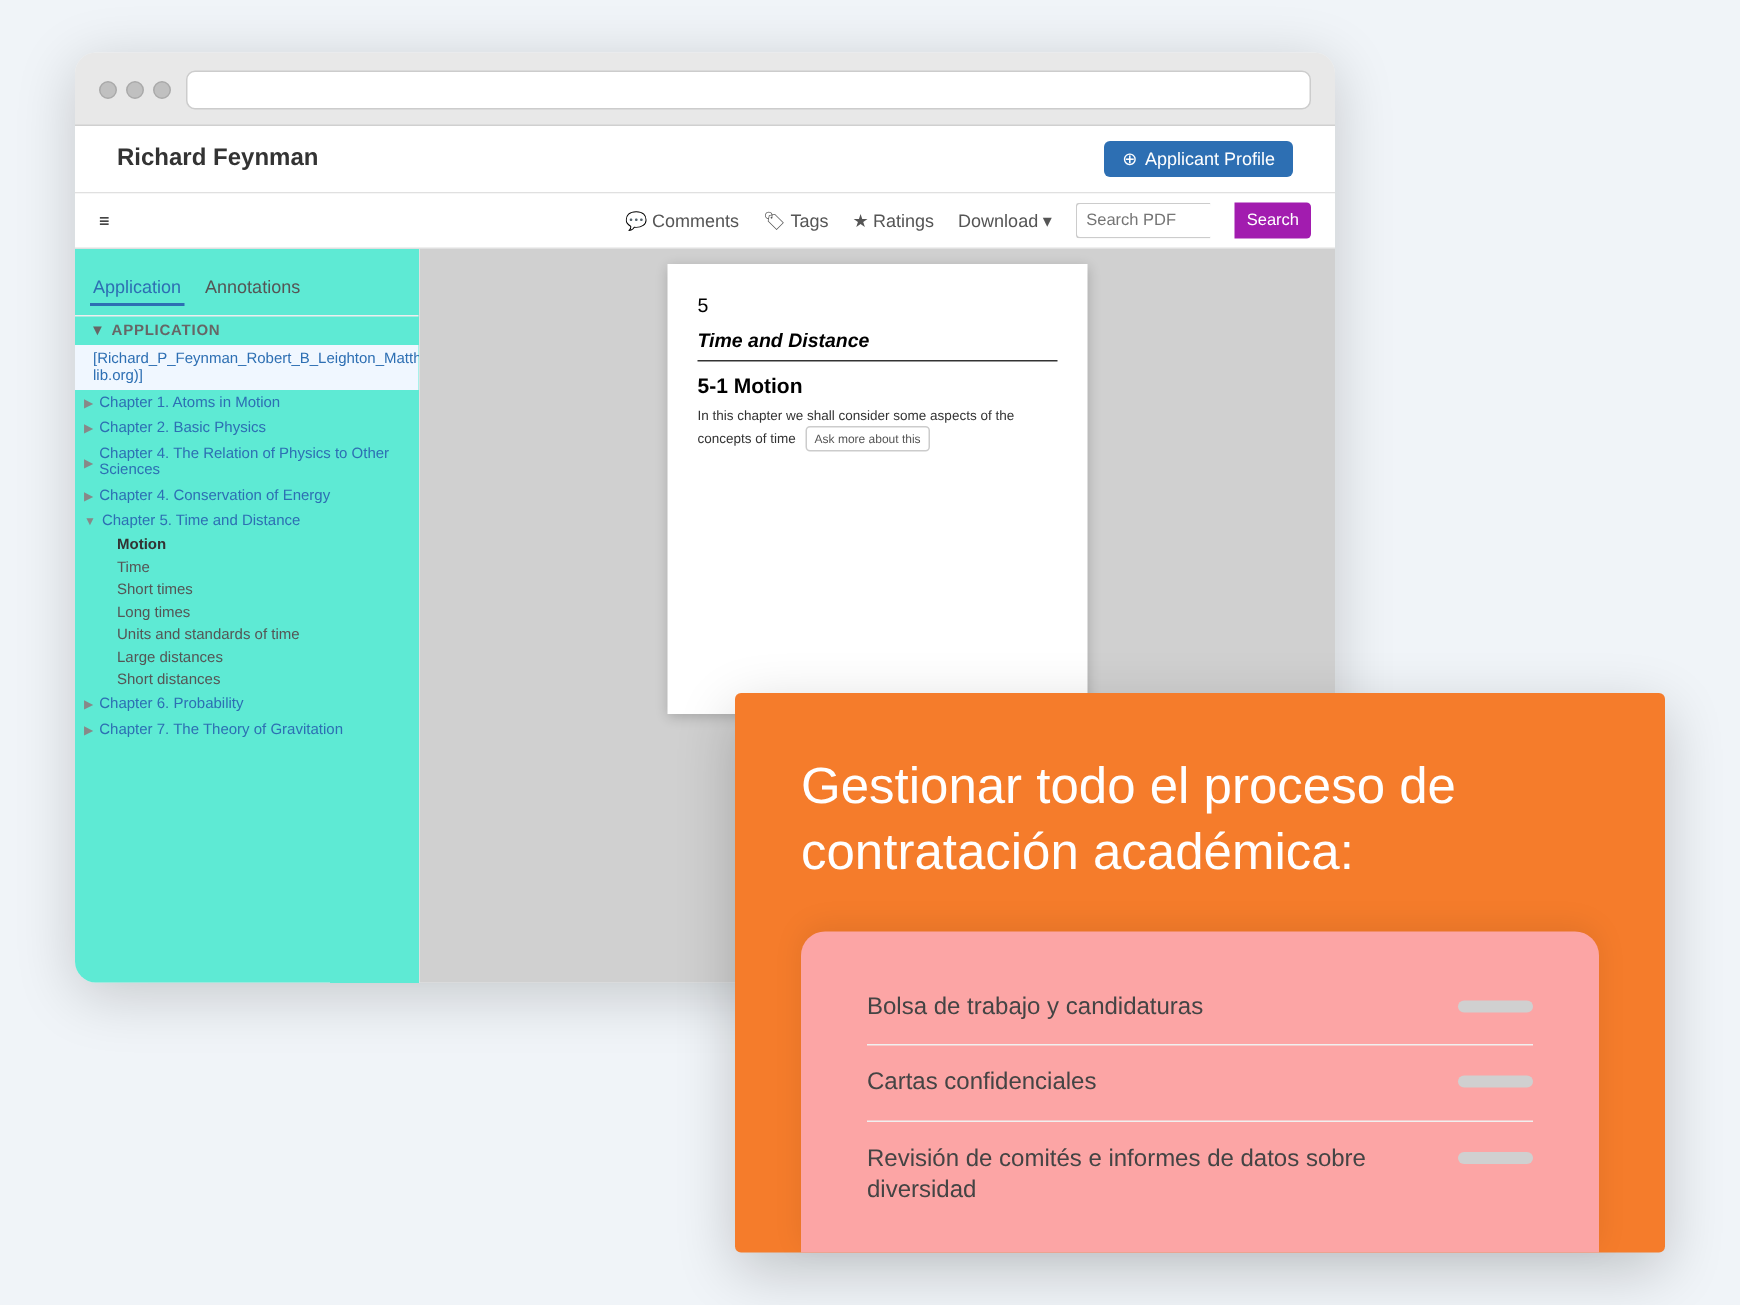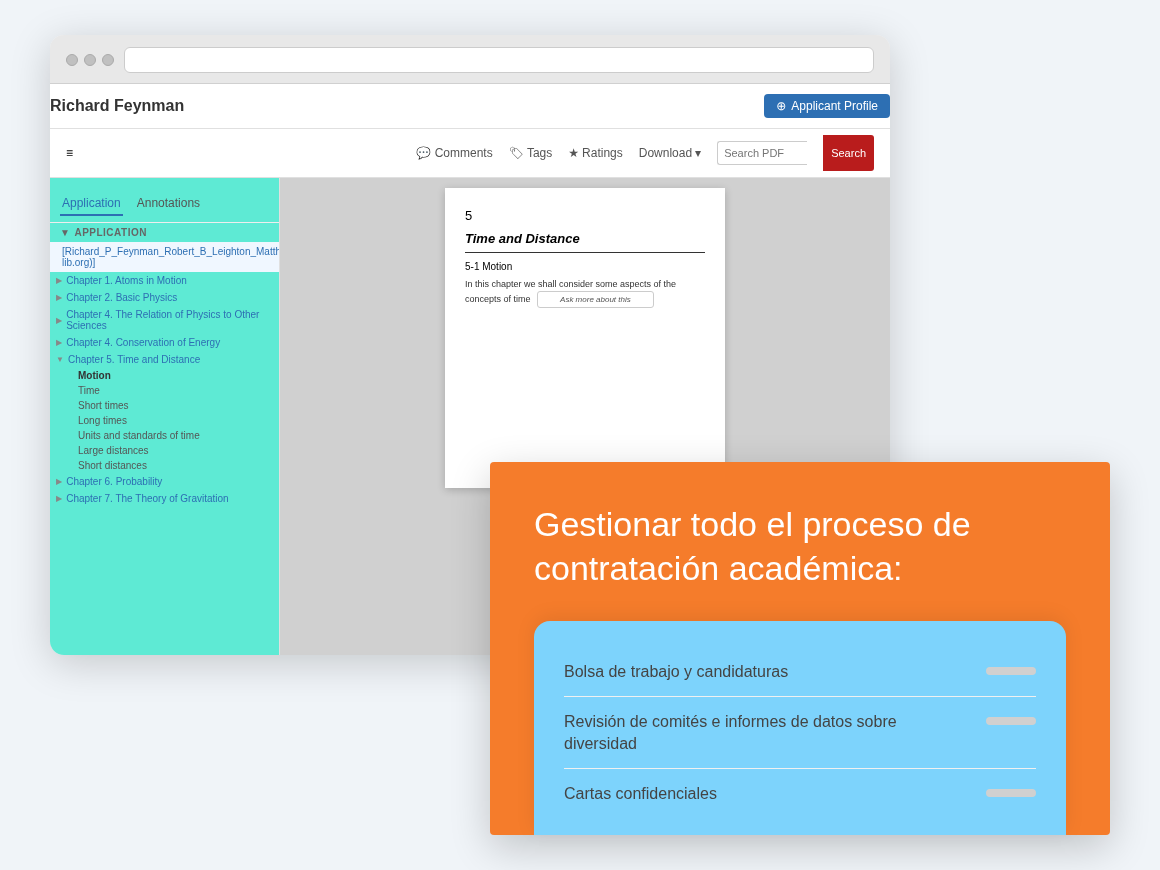--- a/index.html
+++ b/index.html
@@ -60,21 +60,21 @@
       flex: 1;
       background: white;
       border-radius: 6px;
       height: 26px;
       border: 1px solid #ccc;
     }
 
     
     .app-header {
       background: white;
-      padding: 10px 0;
+      padding: 10px 28px;
       display: flex;
       align-items: center;
       justify-content: space-between;
       border-bottom: 1px solid #e0e0e0;
     }
 
     .app-title {
       font-size: 16px;
       font-weight: 600;
       color: #333;
@@ -127,26 +127,26 @@
       border-right: none;
       padding: 3px 6px;
       font-size: 11px;
       width: 90px;
       height: 24px;
       border-radius: 3px 0 0 3px;
       outline: none;
     }
 
     .search-btn {
-      background: #b91c1c;
+      background: #a21caf;
       color: white;
       border: none;
       padding: 3px 8px;
       font-size: 11px;
-      height: 36px;
+      height: 24px;
       border-radius: 0 3px 3px 0;
       cursor: pointer;
     }
 
     .tab {
       font-size: 12px;
       color: #555;
       padding: 4px 2px;
       cursor: pointer;
     }
@@ -249,42 +249,41 @@
       margin-bottom: 6px;
     }
 
     .pdf-divider {
       border: none;
       border-top: 1px solid #333;
       margin-bottom: 8px;
     }
 
     .pdf-section-title {
-      font-size: 10px;
-      font-weight: 400;
+      font-size: 14px;
+      font-weight: 700;
       margin-bottom: 6px;
     }
 
     .pdf-text {
       font-size: 9px;
       line-height: 1.4;
       color: #333;
     }
 
     .ask-more-btn {
       display: inline-block;
       background: white;
       border: 1px solid #ccc;
       border-radius: 3px;
-      padding: 2px 22px;
+      padding: 2px 5px;
       font-size: 8px;
       color: #555;
       cursor: pointer;
       margin-left: 4px;
-      font-style: italic;
     }
 
     
     .app-layout {
       display: flex;
       flex-direction: column;
       height: 100%;
     }
 
     .main-content {
@@ -308,23 +307,23 @@
     .orange-card-title {
       font-size: 34px;
       font-weight: 400;
       color: white;
       line-height: 1.3;
       margin-bottom: 30px;
     }
 
     
     .white-card {
-      background: #7dd3fc;
+      background: #fca5a5;
       border-radius: 16px 16px 0 0;
-      padding: 26px 30px 30px;
+      padding: 26px 44px 30px;
       box-shadow: 0 -4px 20px rgba(0,0,0,0.08);
     }
 
     .feature-row {
       display: flex;
       align-items: flex-start;
       justify-content: space-between;
       padding: 14px 0;
       border-bottom: 1px solid #f0f0f0;
     }
@@ -456,23 +455,23 @@
 
   <div class="orange-card">
     <div class="orange-card-title">Gestionar todo el proceso de contratación académica:</div>
 
     <div class="white-card">
       <div class="feature-row">
         <span class="feature-text">Bolsa de trabajo y candidaturas</span>
         <div class="feature-bar"></div>
       </div>
       <div class="feature-row">
+        <span class="feature-text">Cartas confidenciales</span>
+        <div class="feature-bar"></div>
+      </div>
+      <div class="feature-row">
         <span class="feature-text">Revisión de comités e informes de datos sobre diversidad</span>
         <div class="feature-bar"></div>
       </div>
-      <div class="feature-row">
-        <span class="feature-text">Cartas confidenciales</span>
-        <div class="feature-bar"></div>
-      </div>
     </div>
   </div>
 
 </div>
 
 </body></html>

